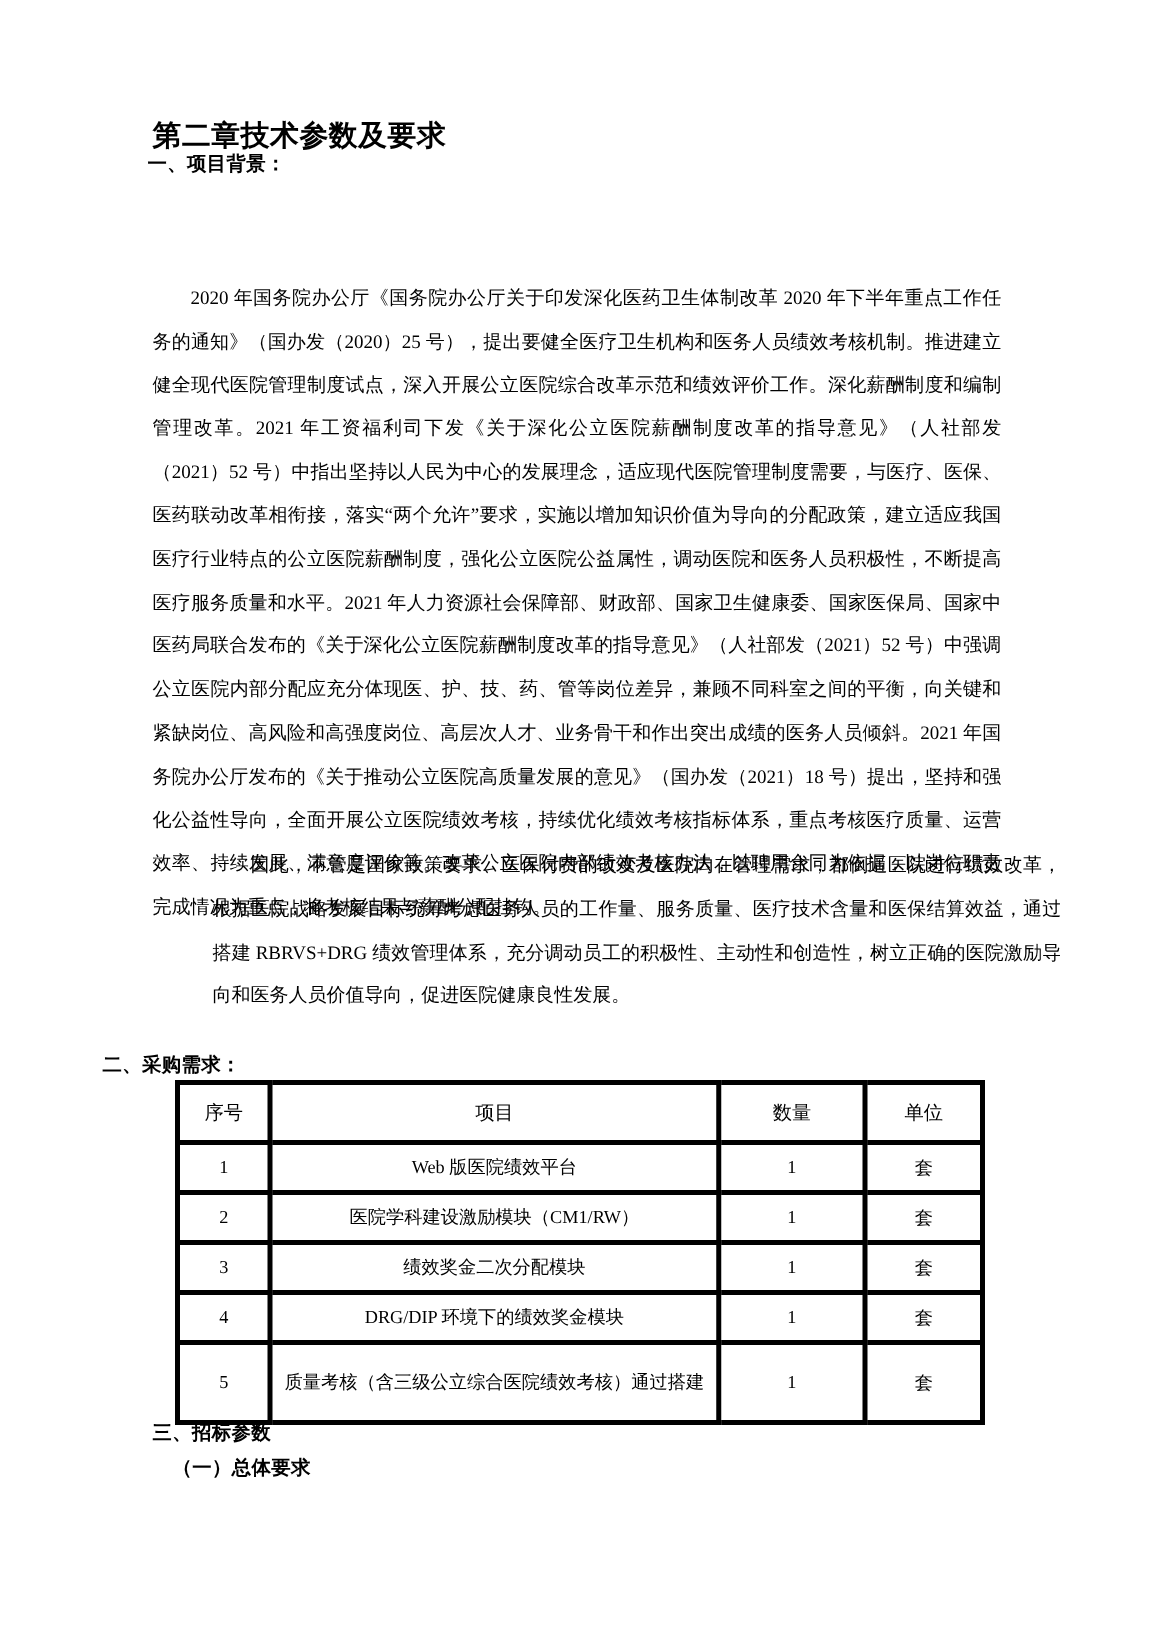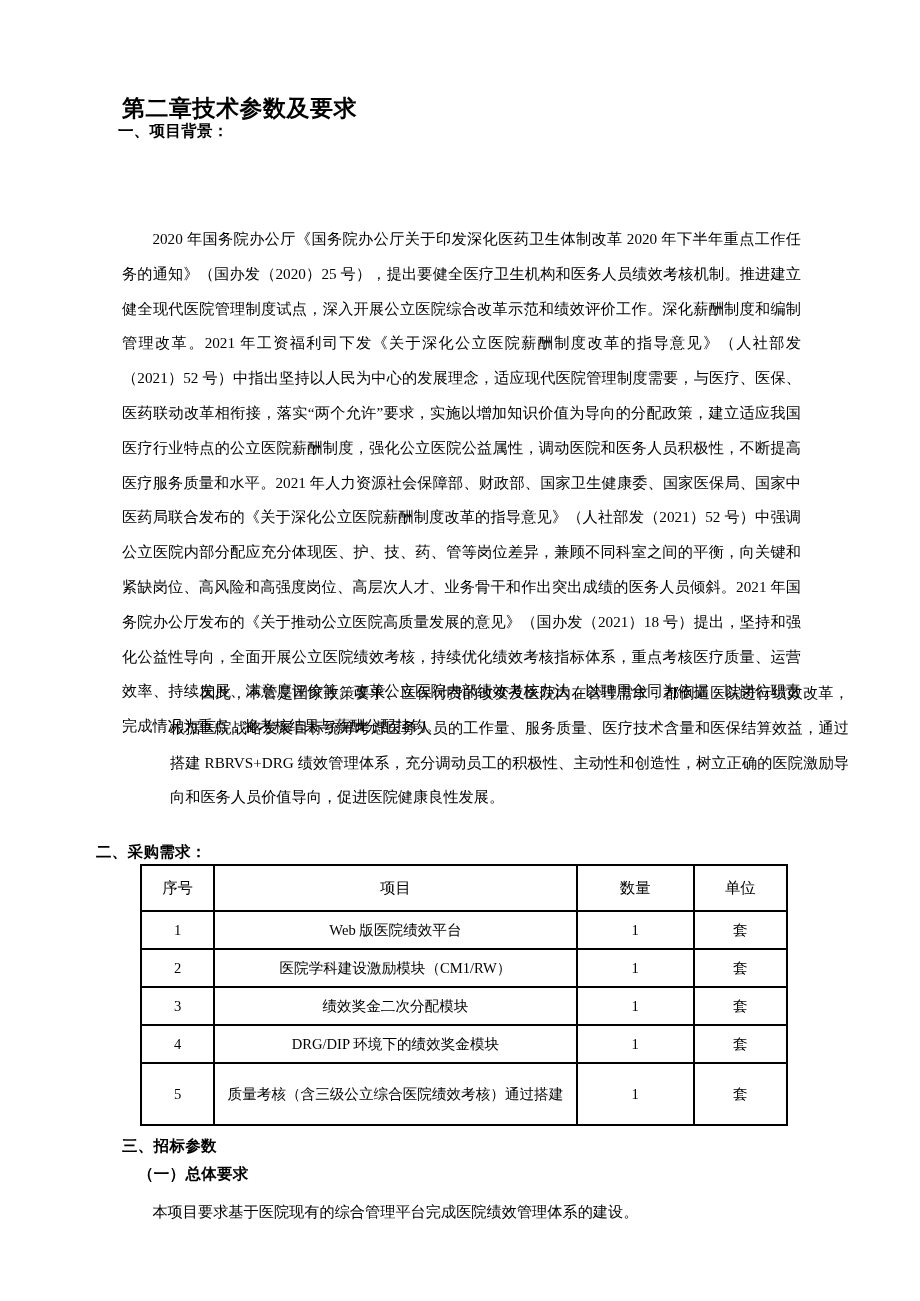--- a/index.html
+++ b/index.html
@@ -36,21 +36,21 @@
   
   .sec-heading {
     position: absolute;
     font-family: "DejaVu Sans", "Liberation Sans", sans-serif;
     font-weight: bold;
     font-size: 15.5px;
     letter-spacing: 0.3px;
     white-space: nowrap;
   }
   #sec-1 { left: 118px; top: 121px; }
-  #sec-2 { left: 96px;  top: 842px; text-align: center; }
+  #sec-2 { left: 82px;  top: 842px; text-align: center; }
   #sec-3 { left: 122px; top: 1136px; }
   #sub-1 { left: 138px; top: 1164px; text-align: center; }
 
   
   .body-block {
     position: absolute;
     left: 122px;
     width: 679px;
     font-size: 15.2px;
     line-height: 34.8px;
@@ -73,21 +73,21 @@
   .req-table {
     position: absolute;
     left: 140px;
     top: 864px;
     width: 648px;
     border-collapse: collapse;
     font-family: "Liberation Serif", "DejaVu Serif", serif;
     font-size: 14.6px;
   }
   .req-table td, .req-table th {
-    border: 2px solid #000000;
+    border: 4px solid #000000;
     text-align: center;
     vertical-align: middle;
     padding: 0;
     font-weight: normal;
   }
   .req-table thead th {
     height: 44px;
     font-size: 15.4px;
   }
   .req-table tbody td {
@@ -164,17 +164,14 @@
         <td class="item-cell">质量考核（含三级公立综合医院绩效考核）通过搭建</td>
         <td>1</td>
         <td>套</td>
       </tr>
     </tbody>
   </table>
 
   <div class="sec-heading" id="sec-3">三、招标参数</div>
   <div class="sec-heading" id="sub-1">（一）总体要求</div>
 
-  <div class="body-block" id="para-final">
-    <p>本项目要求基于医院现有的综合管理平台完成医院绩效管理体系的建设。</p>
-  </div>
 
 </div>
 
 </body></html>

